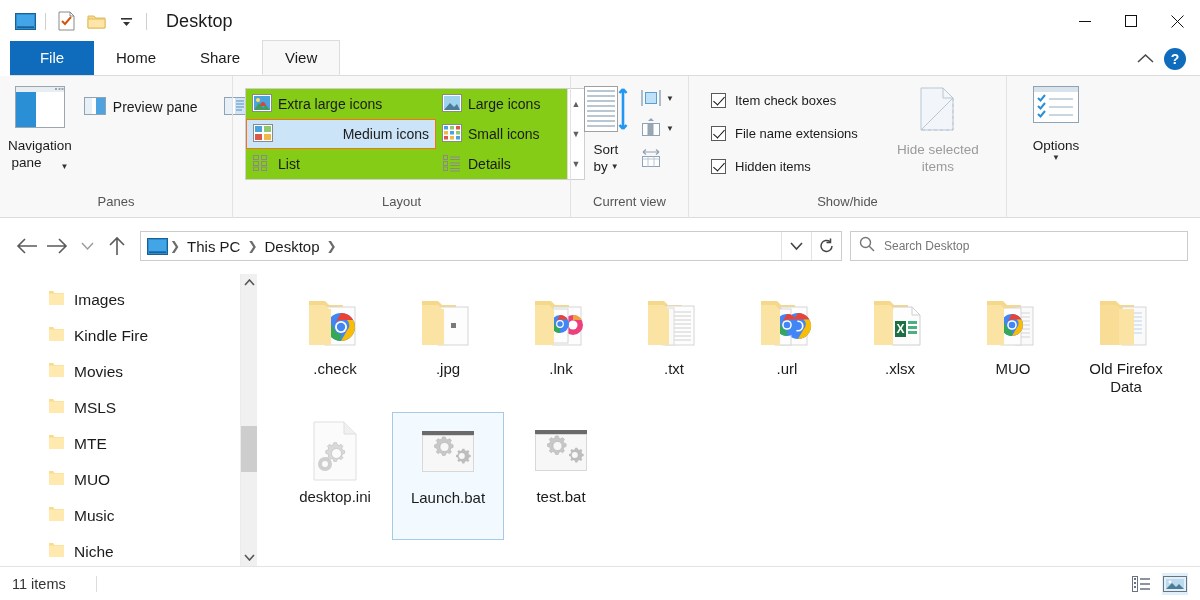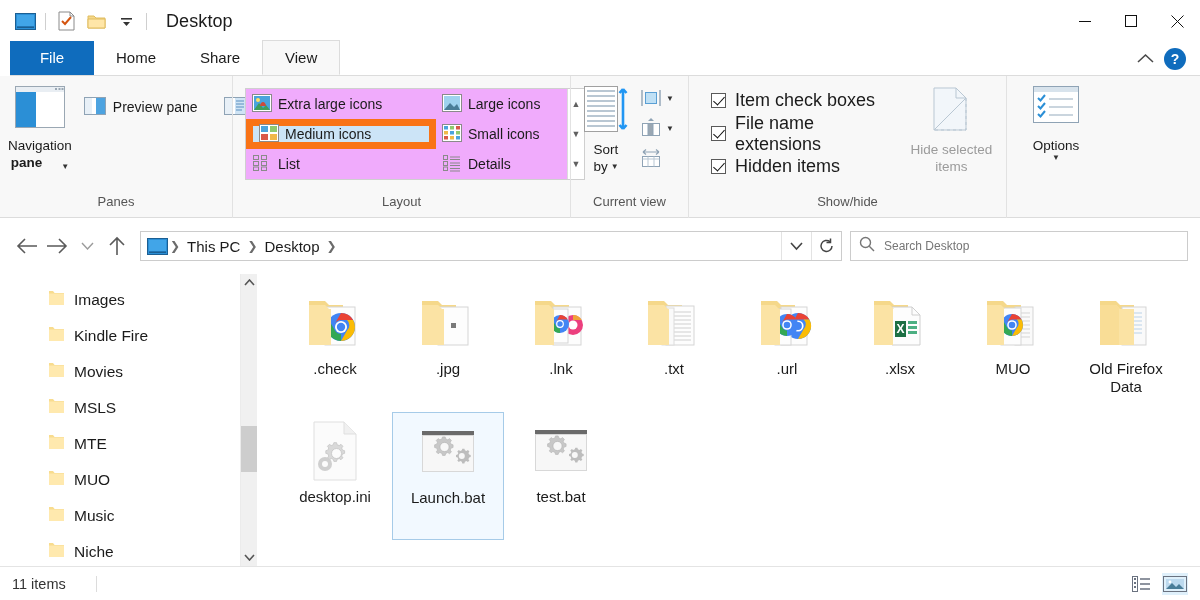--- a/index.html
+++ b/index.html
@@ -81,39 +81,39 @@
   }
   .bigbtn .glyph { margin-bottom: 5px; }
 
   .smallbtn {
     display: flex; align-items: center; gap: 7px; height: 30px;
     padding: 0 6px; font-size: 14px; color: #1b1b1b; white-space: nowrap;
   }
 
   
   .gallery {
-    border: 1px solid #cfcfcf; background: #f0abfc; display: flex; margin-top: 6px;
+    border: 1px solid #cfcfcf; background: #84cc16; display: flex; margin-top: 6px;
   }
   .gal-cols { display: flex; }
   .gal-col { display: flex; flex-direction: column; }
   .gal-item {
     display: flex; align-items: center; gap: 6px; height: 30px; padding: 0 6px;
     font-size: 14px; white-space: nowrap; color: #1b1b1b;
   }
-  .gal-item.sel { background: #cce4f7; border: 7px solid #f97316; }
+  .gal-item.sel { background: #cce4f7; border: 1px solid #f97316; justify-content: space-between; }
   .gal-scroll {
     width: 17px; border-left: 1px solid #dcdcdc; display: flex; flex-direction: column;
     background: #fff;
   }
   .gal-scroll div {
     flex: 1; display: flex; align-items: center; justify-content: center;
     font-size: 9px; color: #606060;
   }
 
-  .checkrow { display: flex; align-items: center; gap: 9px; height: 33px; font-size: 18px; }
+  .checkrow { display: flex; align-items: center; gap: 9px; height: 33px; font-size: 13px; }
   .cbox {
     width: 15px; height: 15px; border: 1px solid #5a5a5a; background: #fff;
     position: relative; flex: 0 0 auto;
   }
   .cbox.on::after {
     content: ""; position: absolute; left: 4px; top: 0px; width: 5px; height: 10px;
     border: solid #111; border-width: 0 1.6px 1.6px 0; transform: rotate(42deg);
   }
   .caret { font-size: 8px; color: #333; line-height: 1; }
 
@@ -271,21 +271,21 @@
             <svg width="50" height="42" viewBox="0 0 50 42">
               <rect x="0.5" y="0.5" width="49" height="41" fill="#fff" stroke="#9aa7b3"></rect>
               <rect x="1" y="1" width="48" height="5" fill="#e9eef3"></rect>
               <rect x="1" y="6" width="20" height="35" fill="#2b8fd6"></rect>
               <rect x="40" y="2" width="2" height="2" fill="#9aa7b3"></rect>
               <rect x="43.5" y="2" width="2" height="2" fill="#9aa7b3"></rect>
               <rect x="46.5" y="2" width="2" height="2" fill="#9aa7b3"></rect>
             </svg>
           </span>
           <span>Navigation</span>
-          <span style="display:flex;align-items:flex-end;gap:19px;font-weight:bold;">
+          <span style="display:flex;align-items:flex-end;gap:19px;">
             <span>pane</span>
             <span class="caret">▼</span>
           </span>
         </div>
         <div style="display:flex;flex-direction:row;gap:14px;padding-top:10px;margin-left:6px;">
           <div class="smallbtn">
             <span>
               <svg width="22" height="18" viewBox="0 0 22 18">
                 <rect x="0.5" y="0.5" width="21" height="17" fill="#fff" stroke="#8fa3b5"></rect>
                 <rect x="1" y="1" width="7" height="16" fill="#e8f0f7"></rect>

